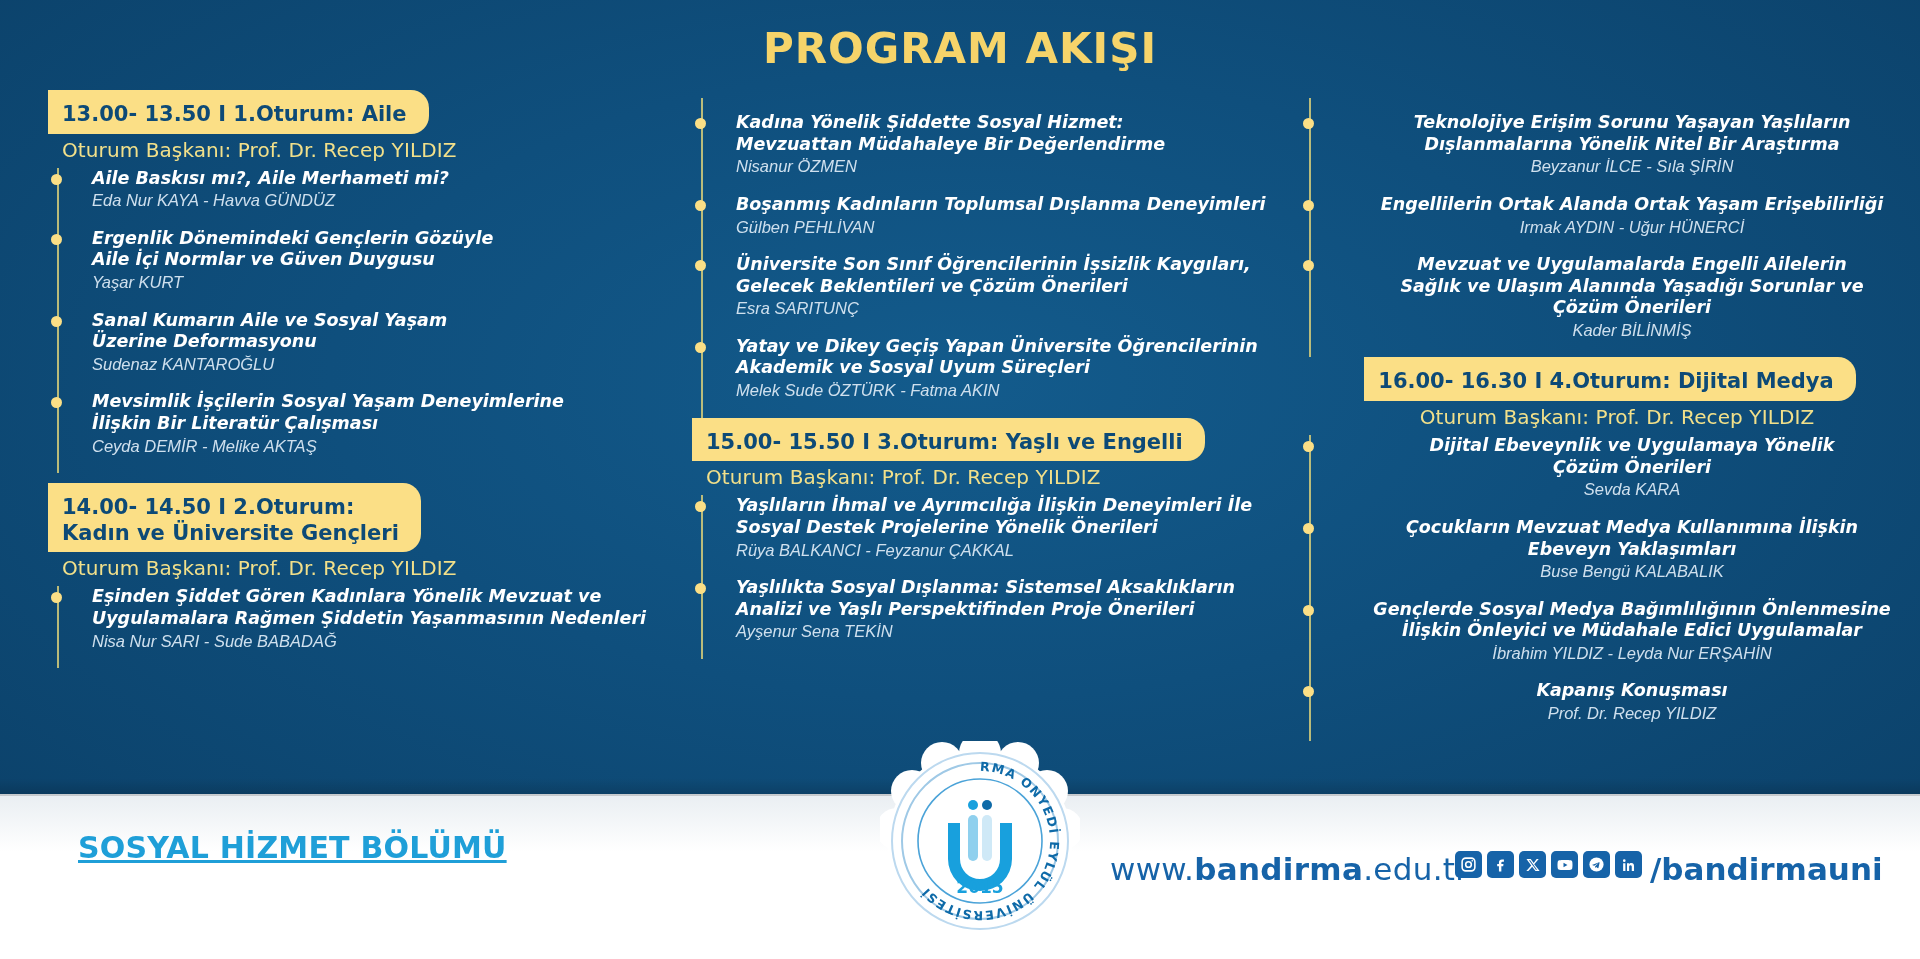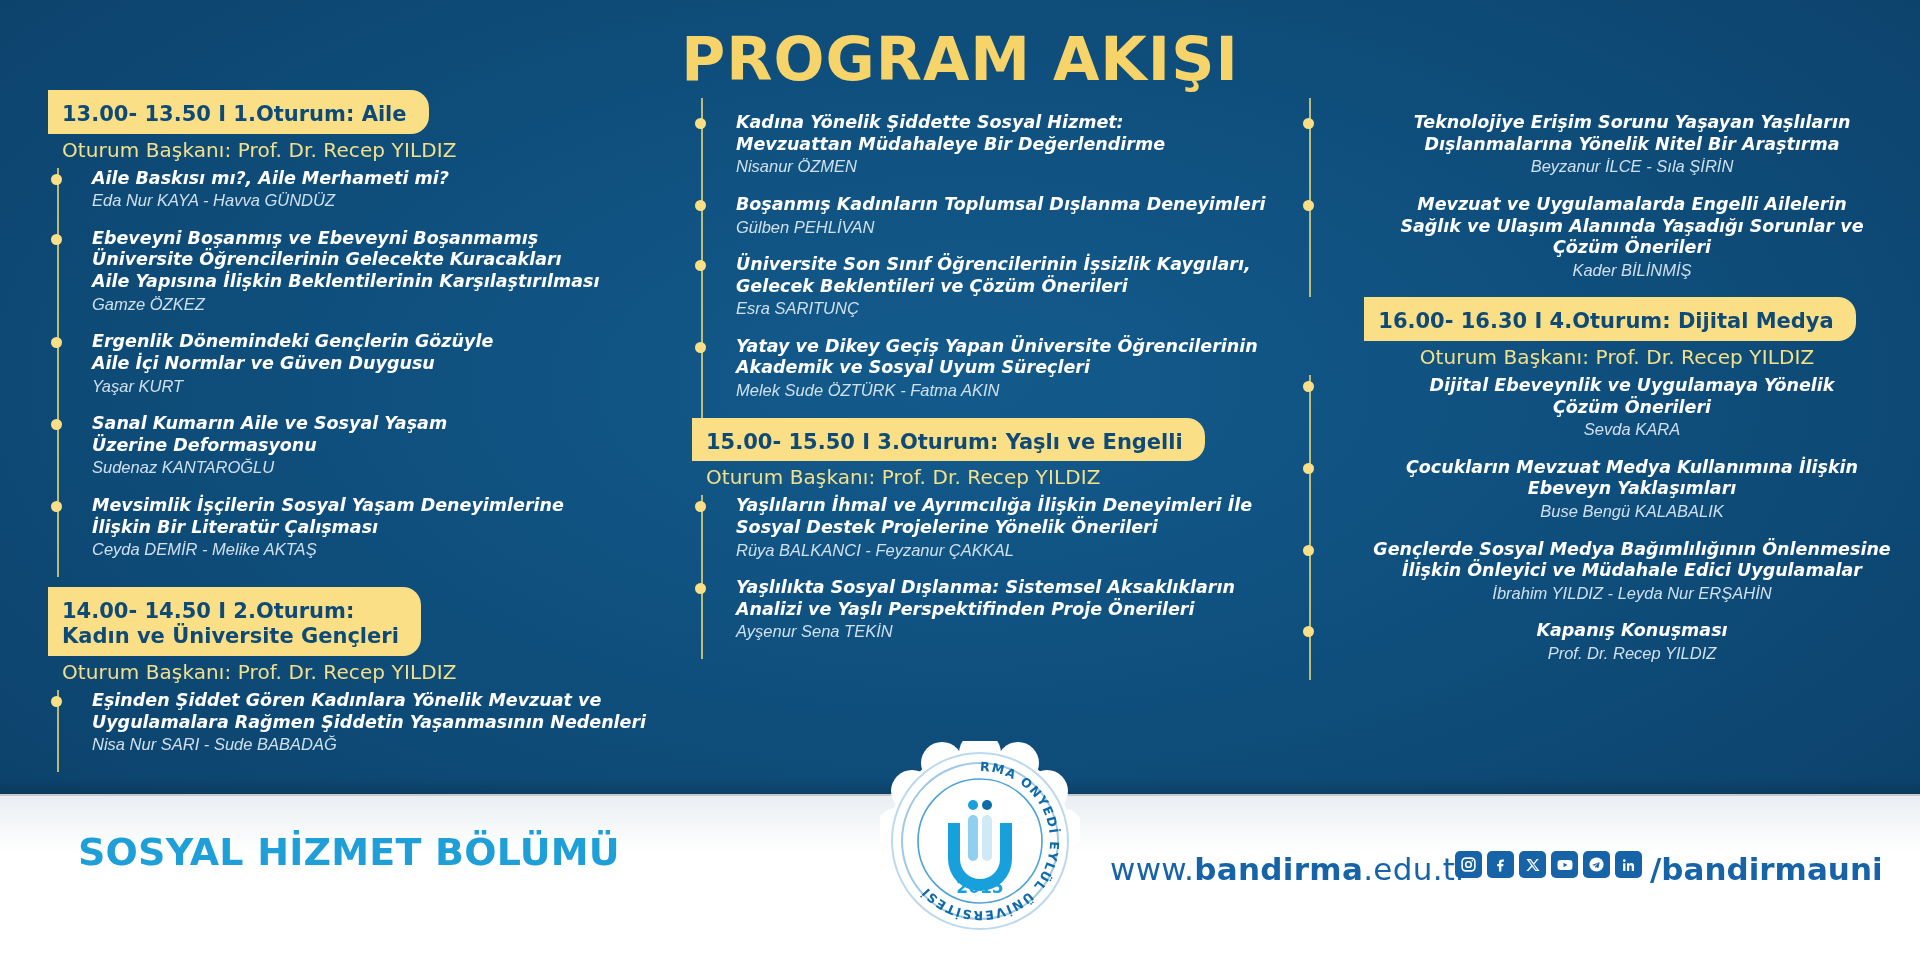--- a/index.html
+++ b/index.html
@@ -11,21 +11,21 @@
   }
   .poster {
     position:absolute; inset:0;
     background:
       radial-gradient(ellipse 1400px 700px at 50% 40%, #135b8c 0%, #0f4f7d 45%, #0b4068 100%);
   }
   
   .title {
     position:absolute; top:24px; left:0; width:100%;
     text-align:center;
-    font-size:60px; font-weight:bold; letter-spacing:1px;
+    font-size:42px; font-weight:bold; letter-spacing:1px;
     color:#f6d46a;
     font-family:"DejaVu Sans", sans-serif;
   }
   
   .columns {
     position:absolute; top:90px; left:0; width:1920px; height:700px;
     display:flex;
   }
   .col { position:relative; }
   .col-1 { width:680px; padding-left:48px; }
@@ -92,21 +92,21 @@
     content:""; position:absolute; top:-16px; left:0; width:100%; height:18px;
     background:linear-gradient(180deg, rgba(0,0,0,0) 0%, rgba(0,0,0,.16) 100%);
     pointer-events:none;
   }
   .fac {
     position:absolute; left:78px; top:36px;
     font-family:"DejaVu Sans", sans-serif;
     font-weight:bold; line-height:1.18;
   }
   .fac .l1 { font-size:30px; color:#1663a8; letter-spacing:.2px;}
-  .fac .l2 { font-size:38px; color:#1f9fd8; letter-spacing:.2px;}
+  .fac .l2 { font-size:30px; color:#1f9fd8; letter-spacing:.2px;text-decoration:underline;}
 
   .web {
     position:absolute; left:1110px; top:57px;
     font-size:31px; color:#1663a8;
     font-family:"DejaVu Sans", sans-serif;
     letter-spacing:.3px;
   }
   .web b { font-weight:bold; }
   .socials {
     position:absolute; left:1455px; top:57px;
@@ -143,27 +143,20 @@
 
       <div class="session">
         <div class="pill">13.00- 13.50 I 1.Oturum: Aile</div>
         <div class="chair">Oturum Başkanı: Prof. Dr. Recep YILDIZ</div>
       </div>
       <div class="tl">
         <div class="item">
           <span class="dot"></span>
           <div class="t">Aile Baskısı mı?, Aile Merhameti mi?</div>
           <div class="a">Eda Nur KAYA - Havva GÜNDÜZ</div>
-        </div>
-        <div class="item">
-          <span class="dot"></span>
-          <div class="t">Ebeveyni Boşanmış ve Ebeveyni Boşanmamış
-Üniversite Öğrencilerinin Gelecekte Kuracakları
-Aile Yapısına İlişkin Beklentilerinin Karşılaştırılması</div>
-          <div class="a">Gamze ÖZKEZ</div>
         </div>
         <div class="item">
           <span class="dot"></span>
           <div class="t">Ergenlik Dönemindeki Gençlerin Gözüyle
 Aile İçi Normlar ve Güven Duygusu</div>
           <div class="a">Yaşar KURT</div>
         </div>
         <div class="item">
           <span class="dot"></span>
           <div class="t">Sanal Kumarın Aile ve Sosyal Yaşam
@@ -243,20 +236,25 @@
     </div>
 
     <div class="col col-3">
       <div class="gap-m"></div>
       <div class="tl nostart">
         <div class="item">
           <span class="dot"></span>
           <div class="t">Teknolojiye Erişim Sorunu Yaşayan Yaşlıların
 Dışlanmalarına Yönelik Nitel Bir Araştırma</div>
           <div class="a">Beyzanur İLCE - Sıla ŞİRİN</div>
+        </div>
+        <div class="item">
+          <span class="dot"></span>
+          <div class="t">Engellilerin Ortak Alanda Ortak Yaşam Erişebilirliği</div>
+          <div class="a">Irmak AYDIN - Uğur HÜNERCİ</div>
         </div>
         <div class="item">
           <span class="dot"></span>
           <div class="t">Mevzuat ve Uygulamalarda Engelli Ailelerin
 Sağlık ve Ulaşım Alanında Yaşadığı Sorunlar ve
 Çözüm Önerileri</div>
           <div class="a">Kader BİLİNMİŞ</div>
         </div>
       </div>
 

